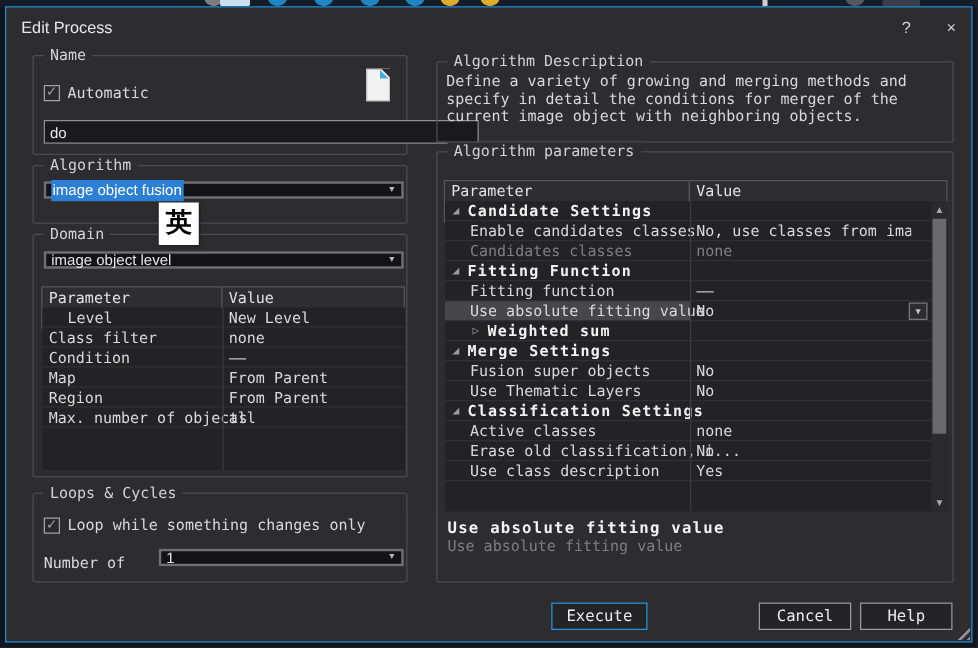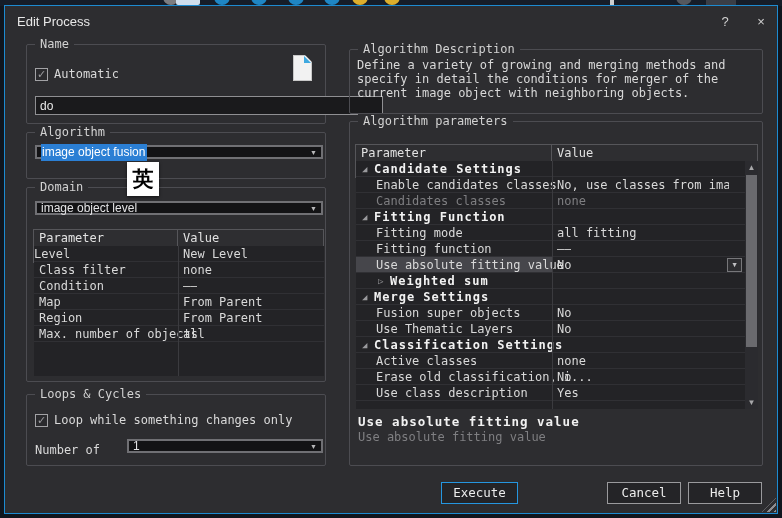--- a/index.html
+++ b/index.html
@@ -141,21 +141,21 @@
       <span class="arr">▼</span>
     </div>
     <div class="tbl" style="left:7px;top:41px;width:290px;height:147px;">
       <div class="thead">
         <div class="hcell mono" style="width:145px;">Parameter</div>
         <div class="hcell mono" style="flex:1;">Value</div>
       </div>
       <div class="tbody">
 
       <div class="trow mono">
-            <span class="pc" style="left: 0;">Level</span>
+            <span class="pc" style="left: 20px;">Level</span>
             <span class="vc" style="left: 149px;">New Level</span>
           </div>
           <div class="trow mono">
             <span class="pc" style="left: 5px;">Class filter</span>
             <span class="vc" style="left: 149px;">none</span>
           </div>
           <div class="trow mono">
             <span class="pc" style="left: 5px;">Condition</span>
             <span class="vc" style="left: 149px;">——</span>
           </div>
@@ -212,24 +212,20 @@
           </div>
           <div class="trow mono">
             <span class="pc dim" style="left: 20px;">Candidates classes</span>
             <span class="vc dim" style="left: 201px; max-width: 172px;">none</span>
           </div>
           <div class="trow mono">
             <span class="exp" style="left: 6px;">◢</span>
             <span class="pc pgrp" style="left: 18px;">Fitting Function</span>
           </div>
           <div class="trow mono">
-            <span class="pc" style="left: 20px;">Fitting mode</span>
-            <span class="vc" style="left: 201px; max-width: 172px;">all fitting</span>
-          </div>
-          <div class="trow mono">
             <span class="pc" style="left: 20px;">Fitting function</span>
             <span class="vc" style="left: 201px; max-width: 172px;">——</span>
           </div>
           <div class="trow mono">
             <div class="selcell" style="width: 196px;"></div>
             <span class="pc" style="left: 20px;">Use absolute fitting value</span>
             <span class="vc" style="left: 201px; max-width: 172px;">No</span>
             <span class="vdrop" style="right: 16px;">▼</span>
           </div>
           <div class="trow mono">

